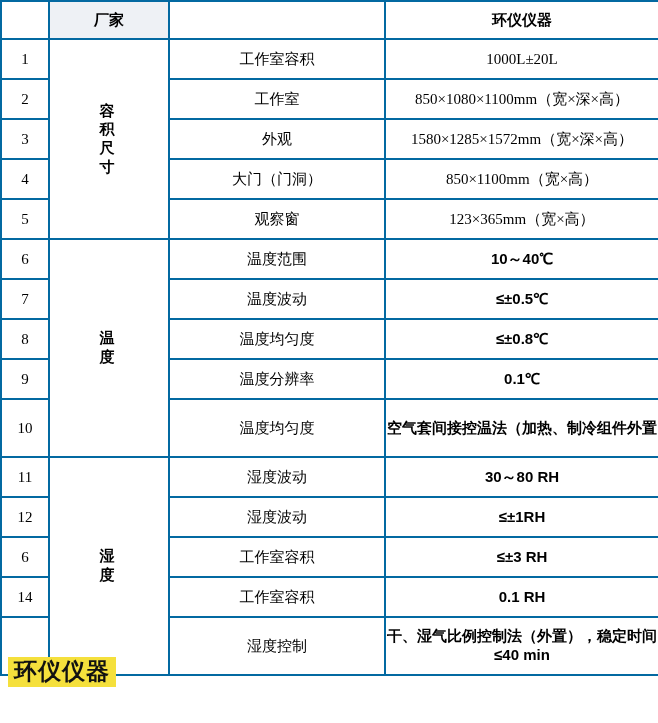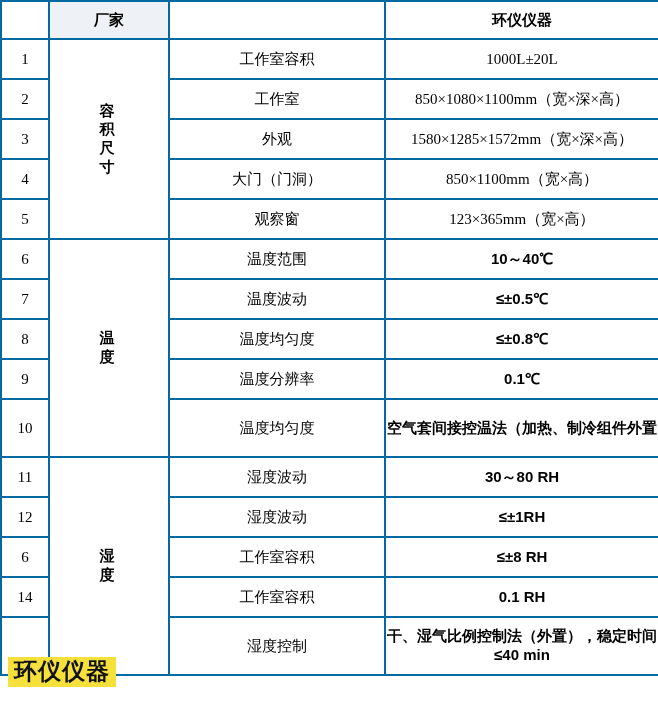--- a/index.html
+++ b/index.html
@@ -172,21 +172,21 @@
       <td class="val bold">30～80  RH</td>
     </tr>
     <tr>
       <td class="idx">12</td>
       <td class="item">湿度波动</td>
       <td class="val bold">≤±1RH</td>
     </tr>
     <tr>
       <td class="idx">6</td>
       <td class="item">工作室容积</td>
-      <td class="val bold">≤±8 RH</td>
+      <td class="val bold">≤±3 RH</td>
     </tr>
     <tr>
       <td class="idx">14</td>
       <td class="item">工作室容积</td>
       <td class="val bold">0.1 RH</td>
     </tr>
     <tr>
       <td class="idx tall"></td>
       <td class="item">湿度控制</td>
       <td class="val bold">干、湿气比例控制法（外置），稳定时间≤40 min</td>

